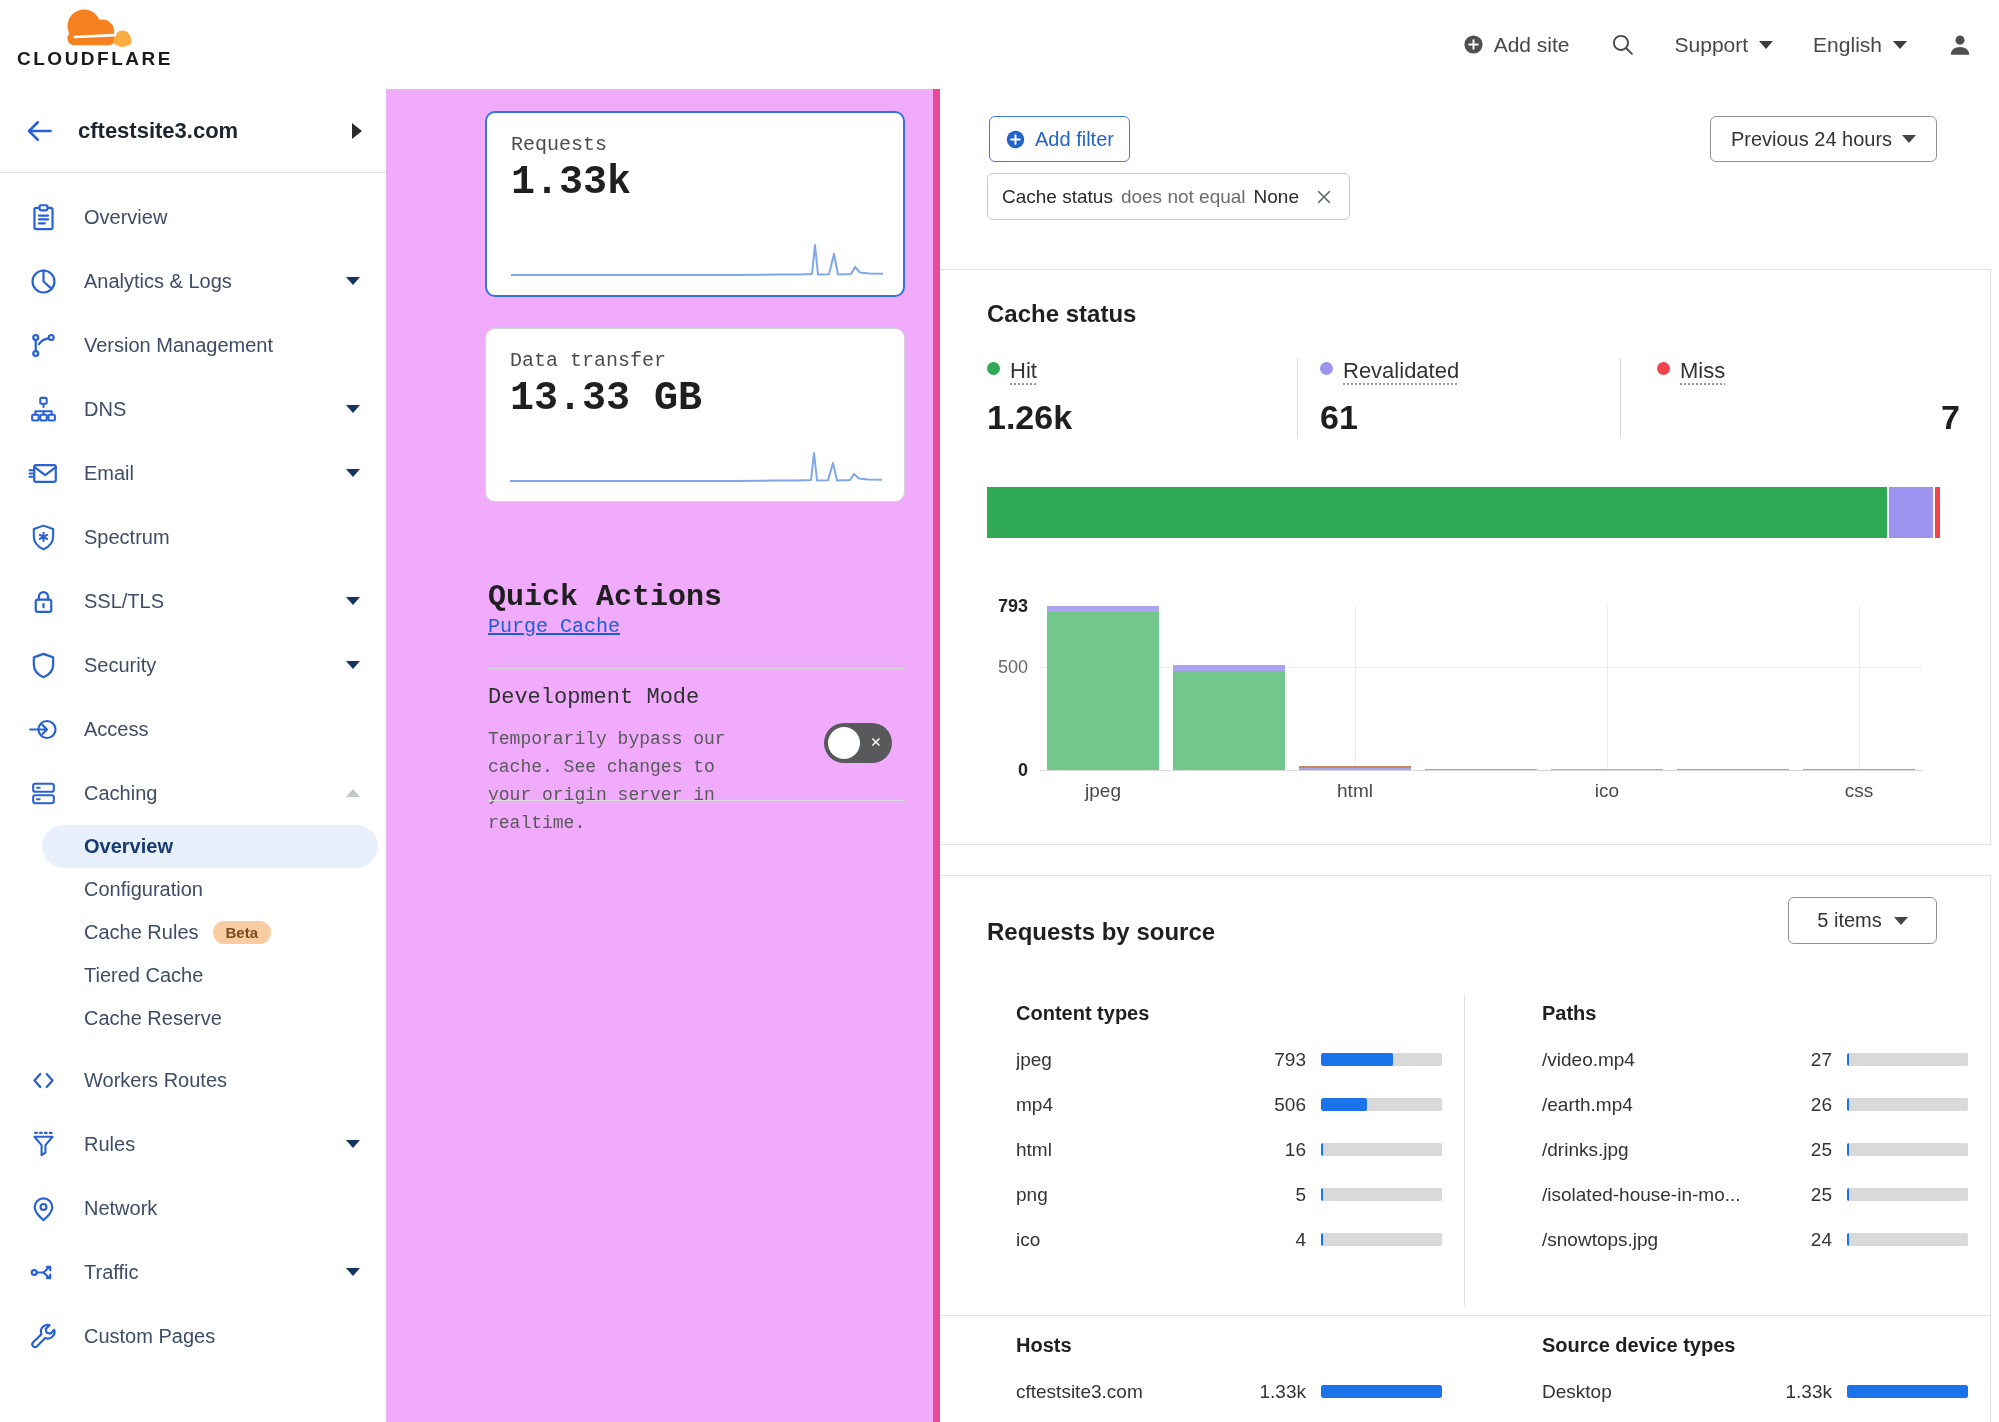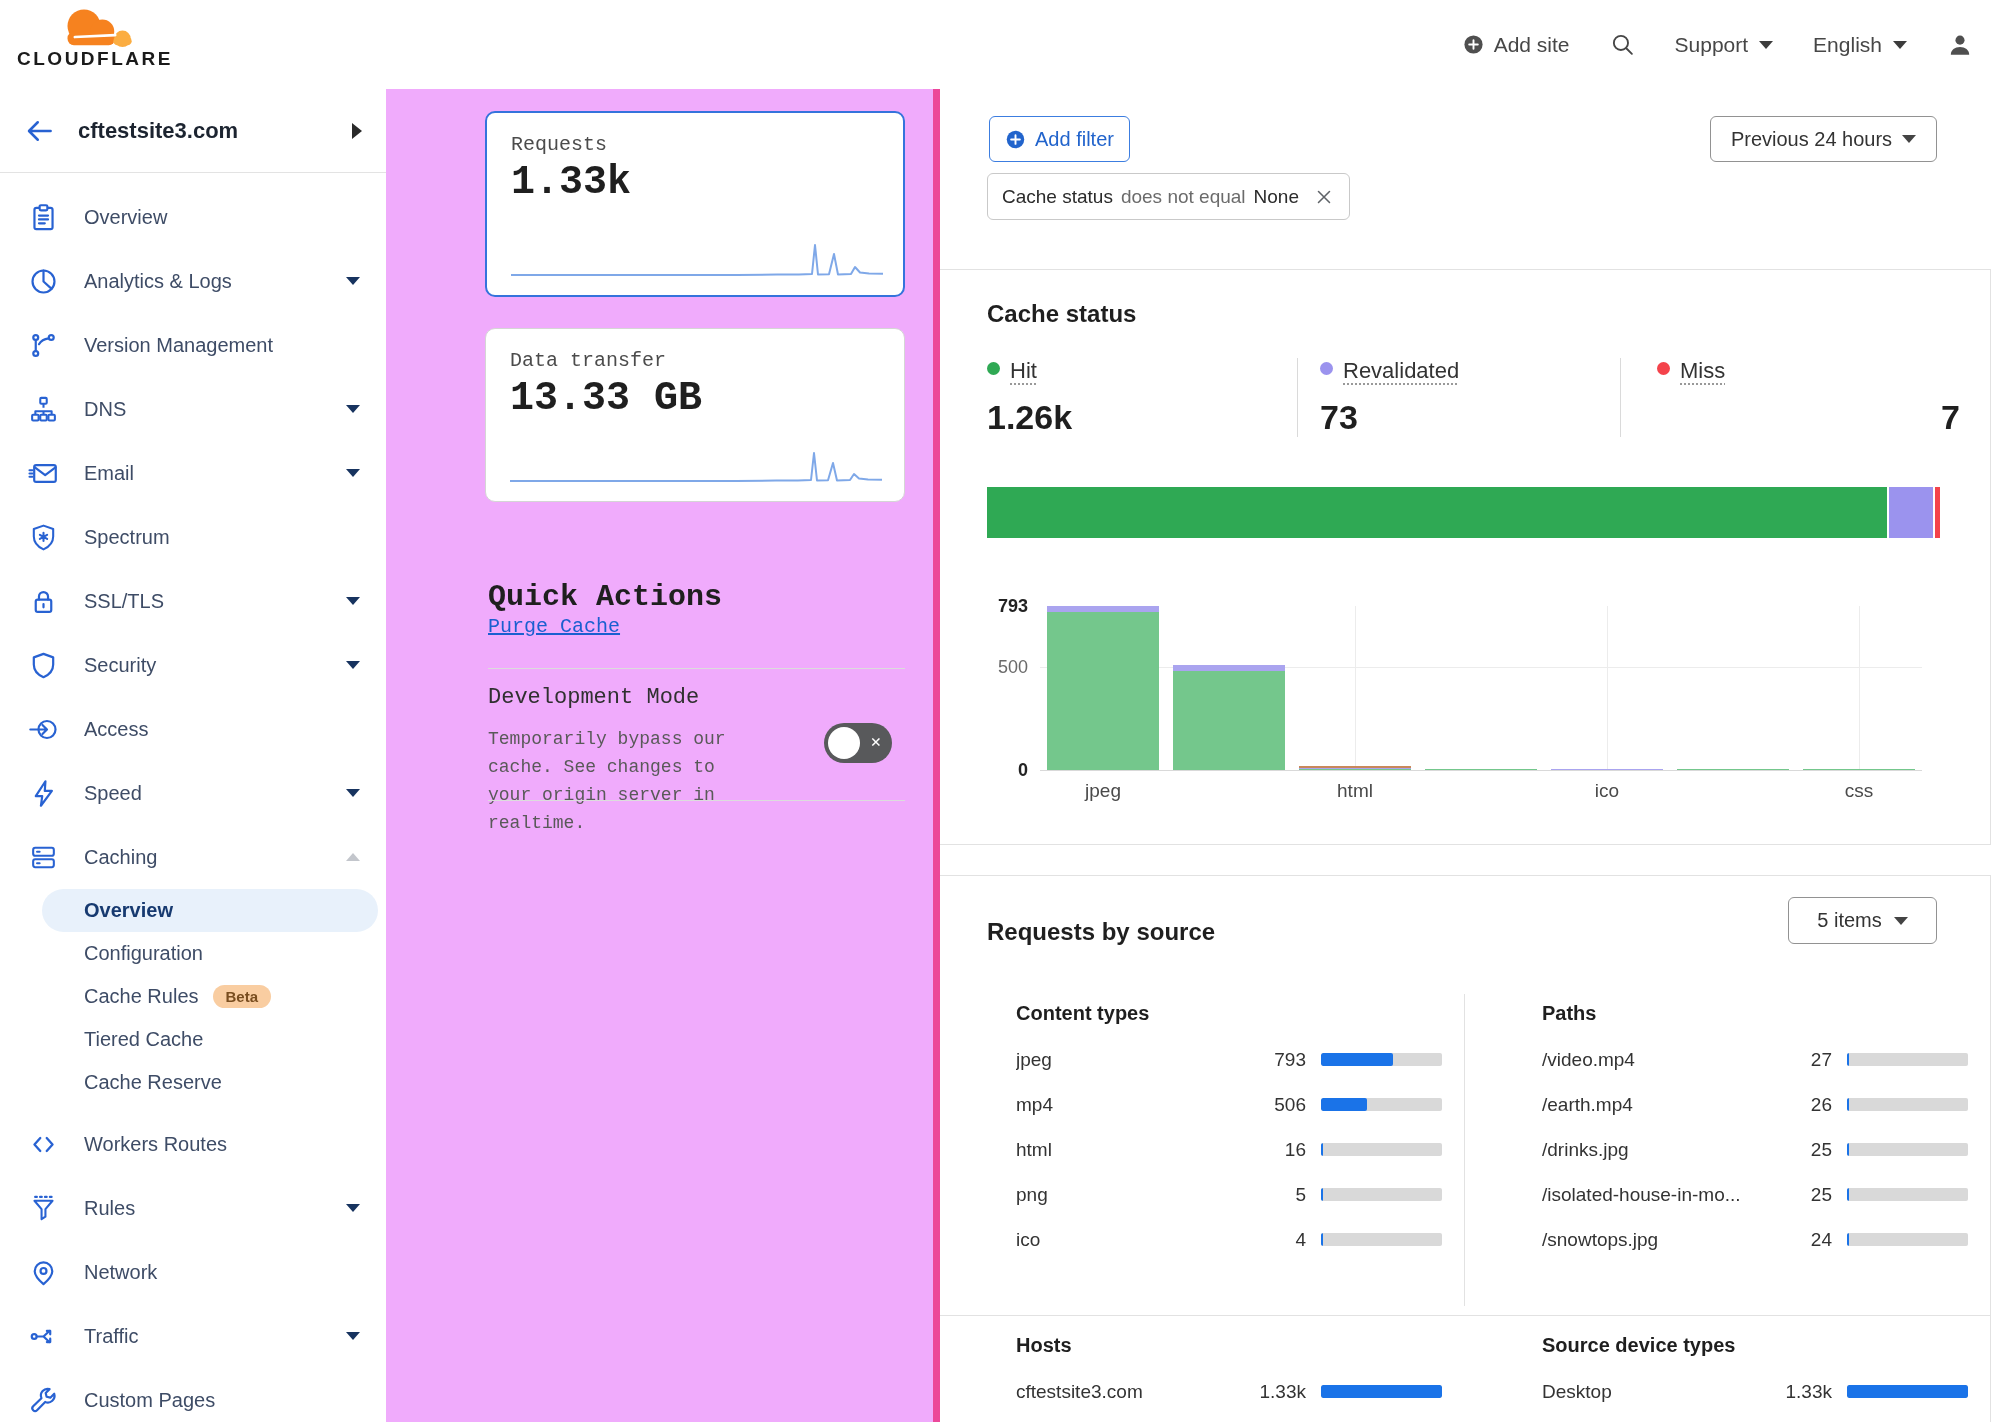--- a/index.html
+++ b/index.html
@@ -271,29 +271,20 @@
           <span class="nav-icon">
             <svg viewBox="0 0 24 24" fill="none" stroke="currentColor" stroke-width="1.7" stroke-linecap="round" stroke-linejoin="round">
               <circle cx="14.7" cy="12" r="6.6"></circle>
               <path d="M1.8 12h12.4M11.2 8.5l3.5 3.5-3.5 3.5"></path>
             </svg>
           </span>
           <span class="nav-label">Access</span>
         </div>
         <div class="nav-item">
           <span class="nav-icon">
-            <svg viewBox="0 0 24 24" fill="none" stroke="currentColor" stroke-width="1.7" stroke-linejoin="round">
-              <path d="M13.5 2.5L6 14h5l-1 7.5L18.5 10H13z"></path>
-            </svg>
-          </span>
-          <span class="nav-label">Speed</span>
-          <span class="caret caret-down"></span>
-        </div>
-        <div class="nav-item">
-          <span class="nav-icon">
             <svg viewBox="0 0 24 24" fill="none" stroke="currentColor" stroke-width="1.6" stroke-linecap="round">
               <rect x="4" y="4.5" width="16" height="6.2" rx="1.6"></rect>
               <rect x="4" y="13.3" width="16" height="6.2" rx="1.6"></rect>
               <path d="M7 7.6h2M7 16.4h2"></path>
             </svg>
           </span>
           <span class="nav-label">Caching</span>
           <span class="caret caret-up"></span>
         </div>
         <div class="subnav">
@@ -420,21 +411,21 @@
               <span class="dot" style="background: rgb(47, 169, 84);"></span>
               <span class="legend-label">Hit</span>
             </div>
             <div class="legend-value">1.26k</div>
           </div>
           <div class="legend-col">
             <div class="legend-top">
               <span class="dot" style="background: rgb(155, 147, 238);"></span>
               <span class="legend-label">Revalidated</span>
             </div>
-            <div class="legend-value">73</div>
+            <div class="legend-value">61</div>
           </div>
           <div class="legend-col">
             <div class="legend-top">
               <span class="dot" style="background: rgb(244, 67, 75);"></span>
               <span class="legend-label">Miss</span>
             </div>
             <div class="legend-value">7</div>
           </div>
         </div>
       <div class="stackbar">

